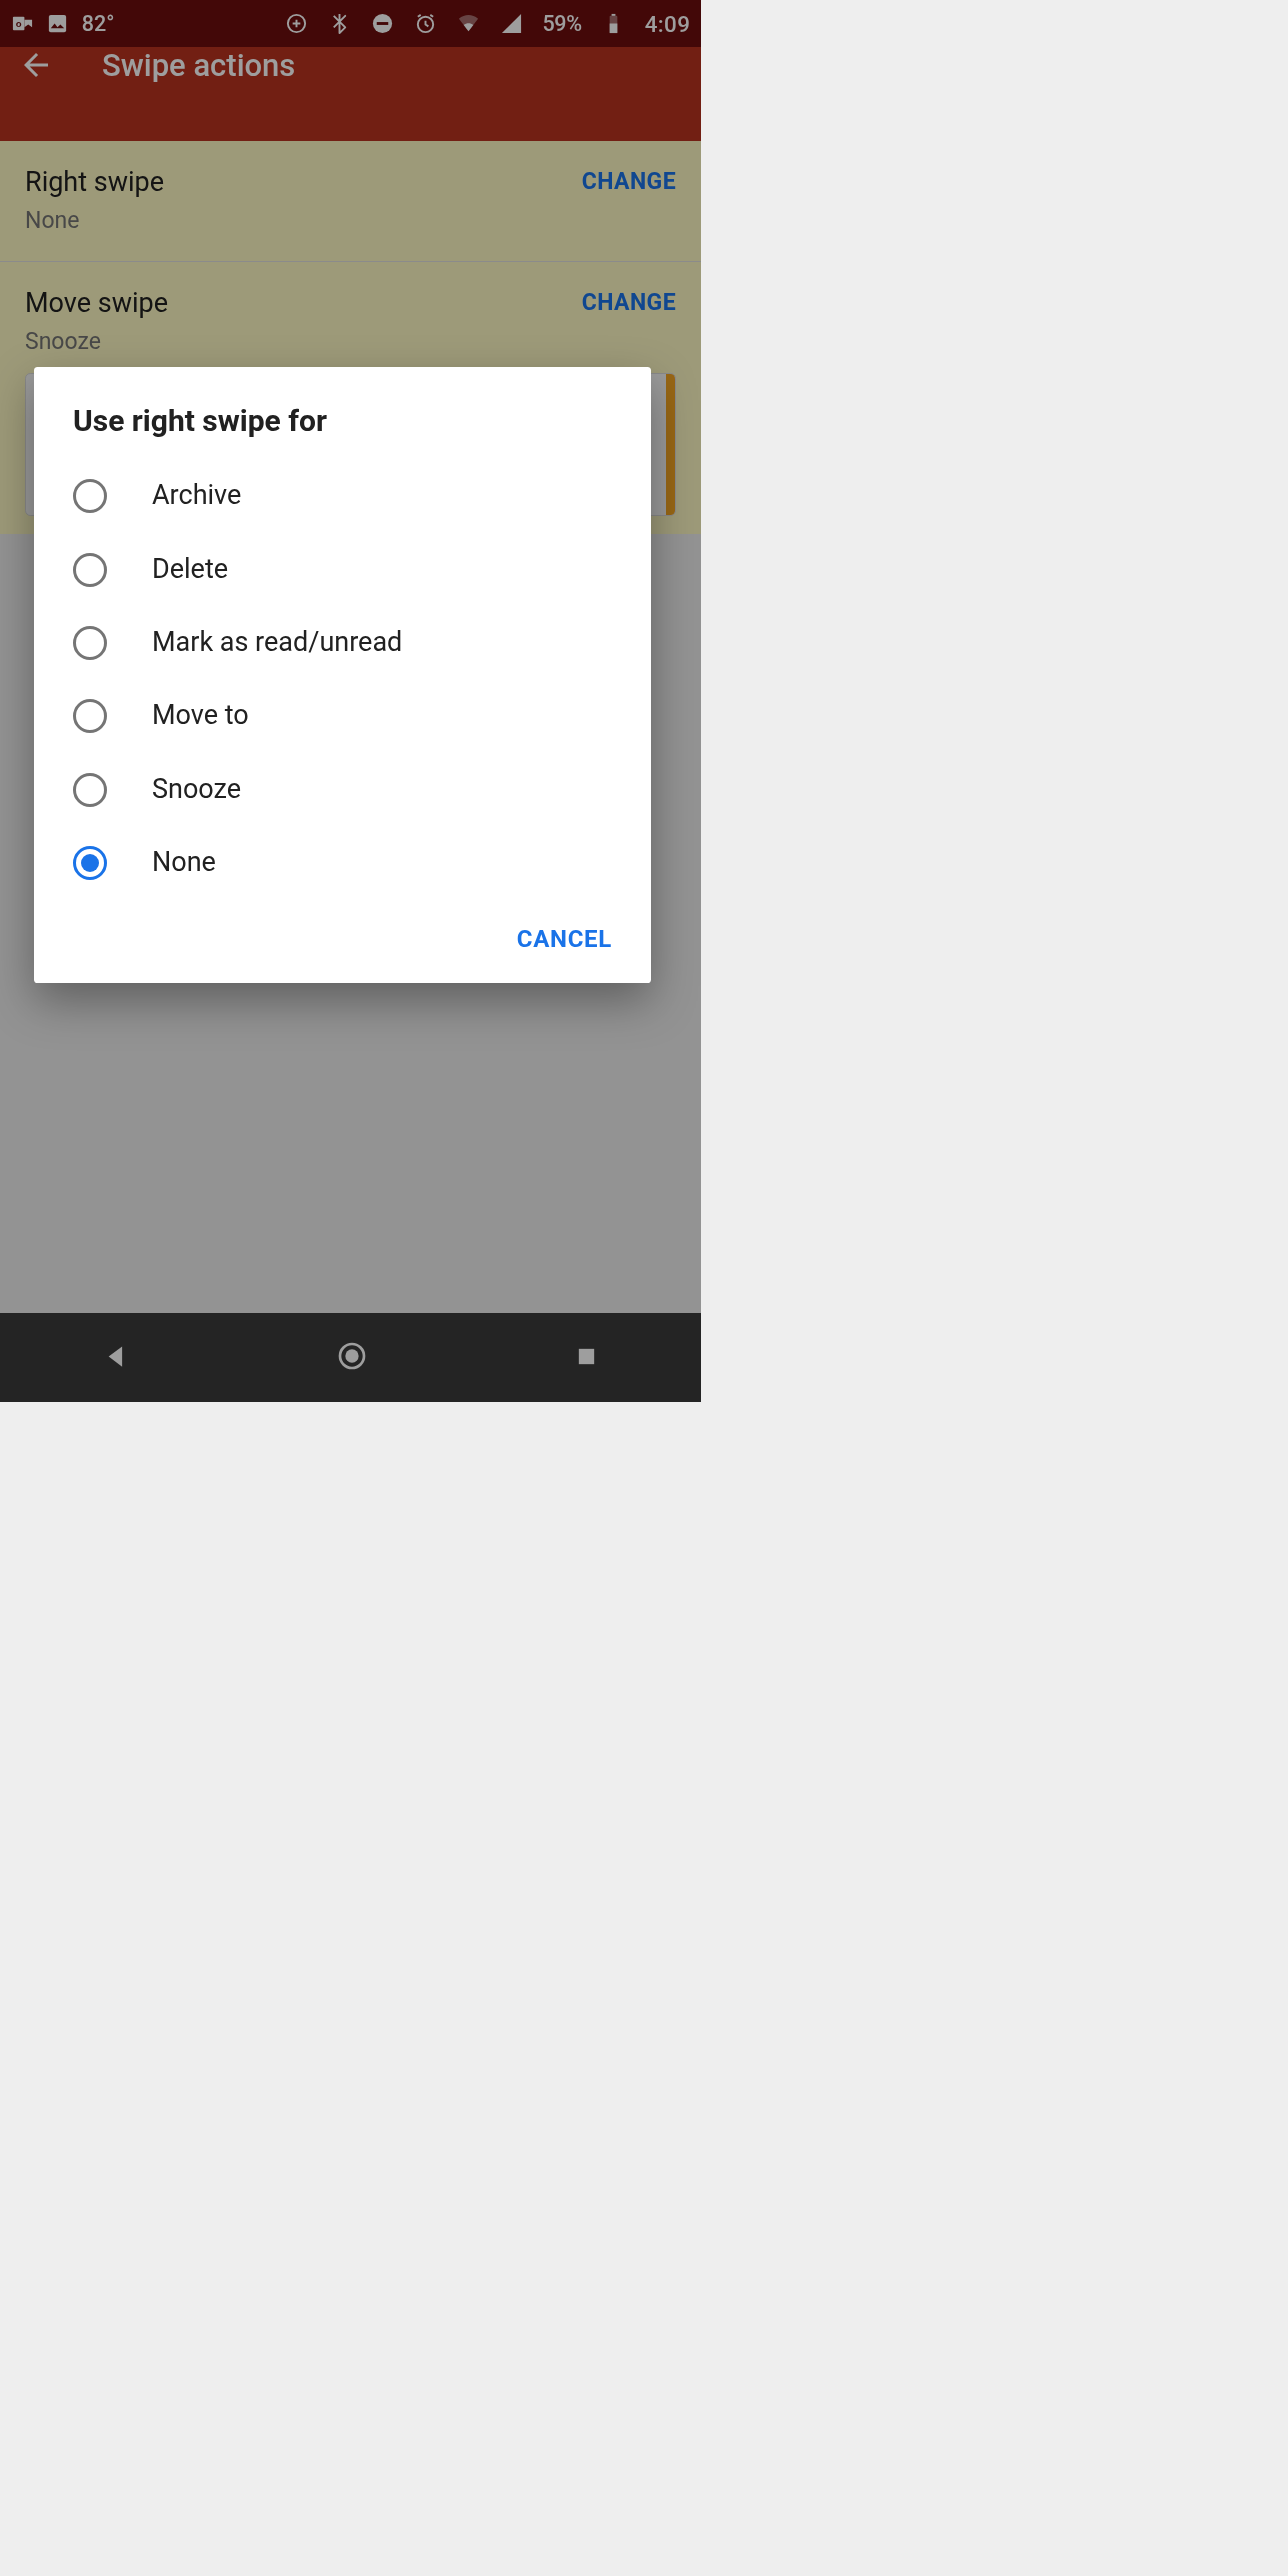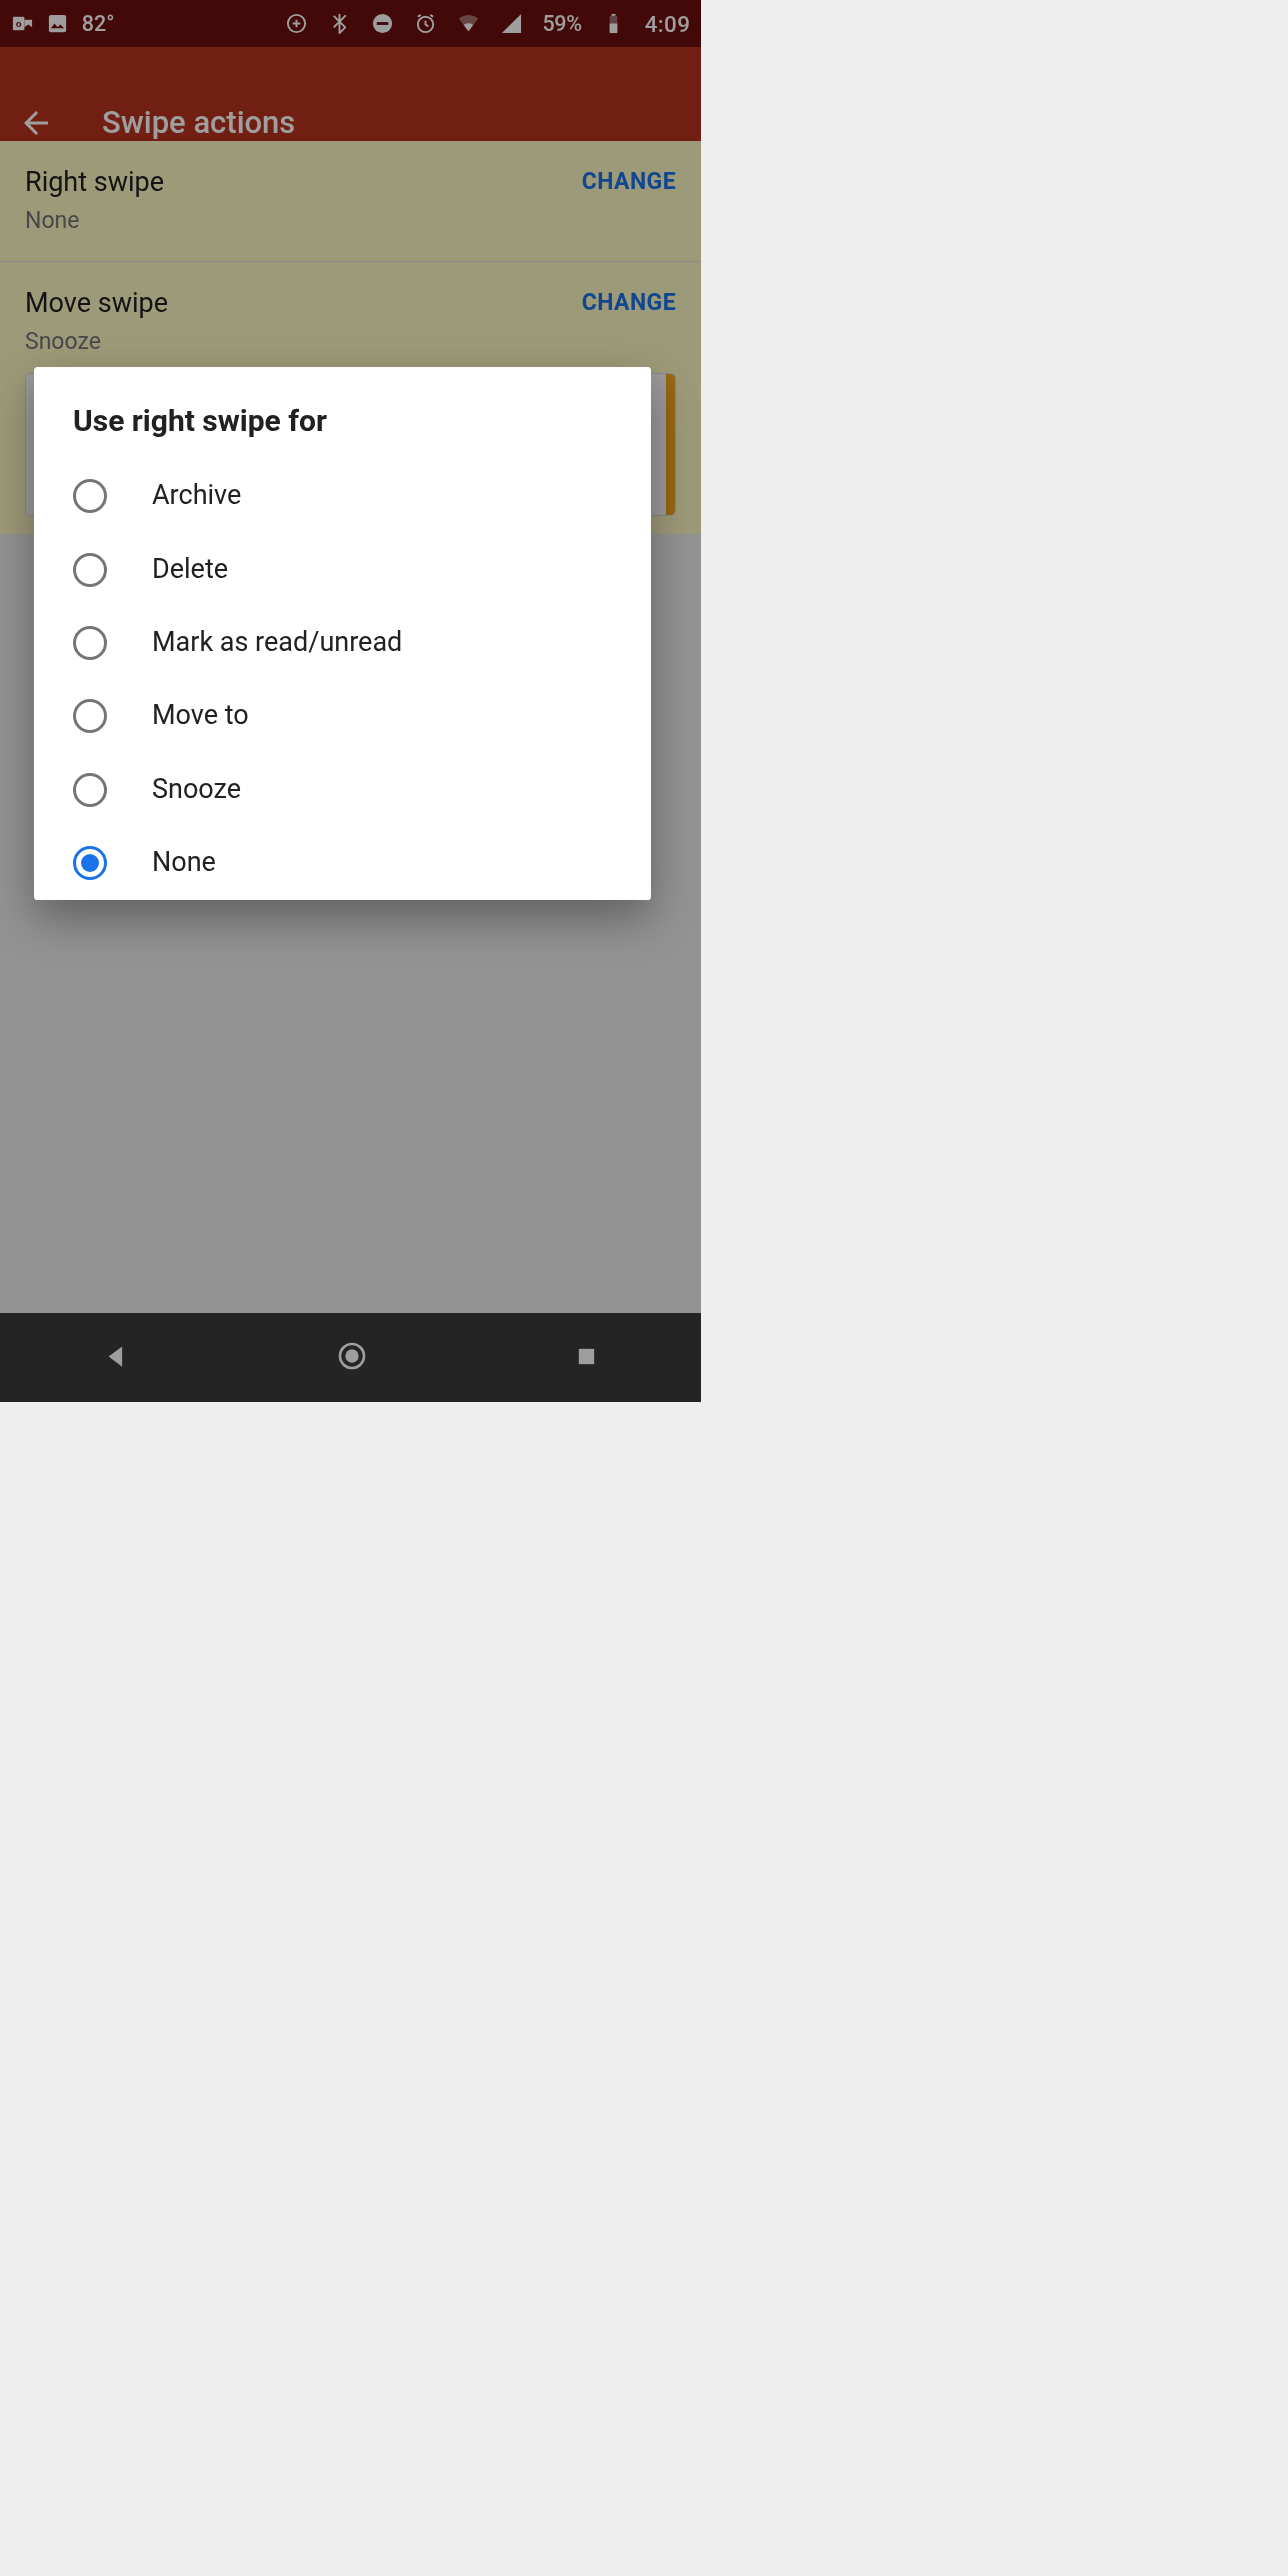--- a/index.html
+++ b/index.html
@@ -30,21 +30,21 @@
   .status-icon svg { width: 100%; height: 100%; fill: #fff; }
   .batt-pct { font-size: 21.5px; letter-spacing: -0.4px; }
   .clock-txt { font-size: 22.4px; letter-spacing: 0.4px; }
   .temp-txt { font-size: 21.5px; letter-spacing: 0px; }
 
   
   .app-bar {
     height: 94px;
     background: #b93220;
     display: flex;
-    align-items: flex-end;
+    align-items: flex-start;
     padding: 0 18px;
   }
   .app-bar .back-arrow { width: 36px; height: 36px; }
   .app-bar .title {
     margin-left: 48px;
     color: #fff;
     font-size: 31px;
     font-weight: 500;
   }
 
@@ -325,14 +325,17 @@
   </div>
   <div class="radio-row">
     <span class="radio"></span>
     <span class="radio-label">Snooze</span>
   </div>
   <div class="radio-row">
     <span class="radio selected"></span>
     <span class="radio-label">None</span>
   </div>
 
+  <div class="dialog-actions">
+    <span class="cancel-btn">CANCEL</span>
+  </div>
 </div>
 
 
 </body></html>

